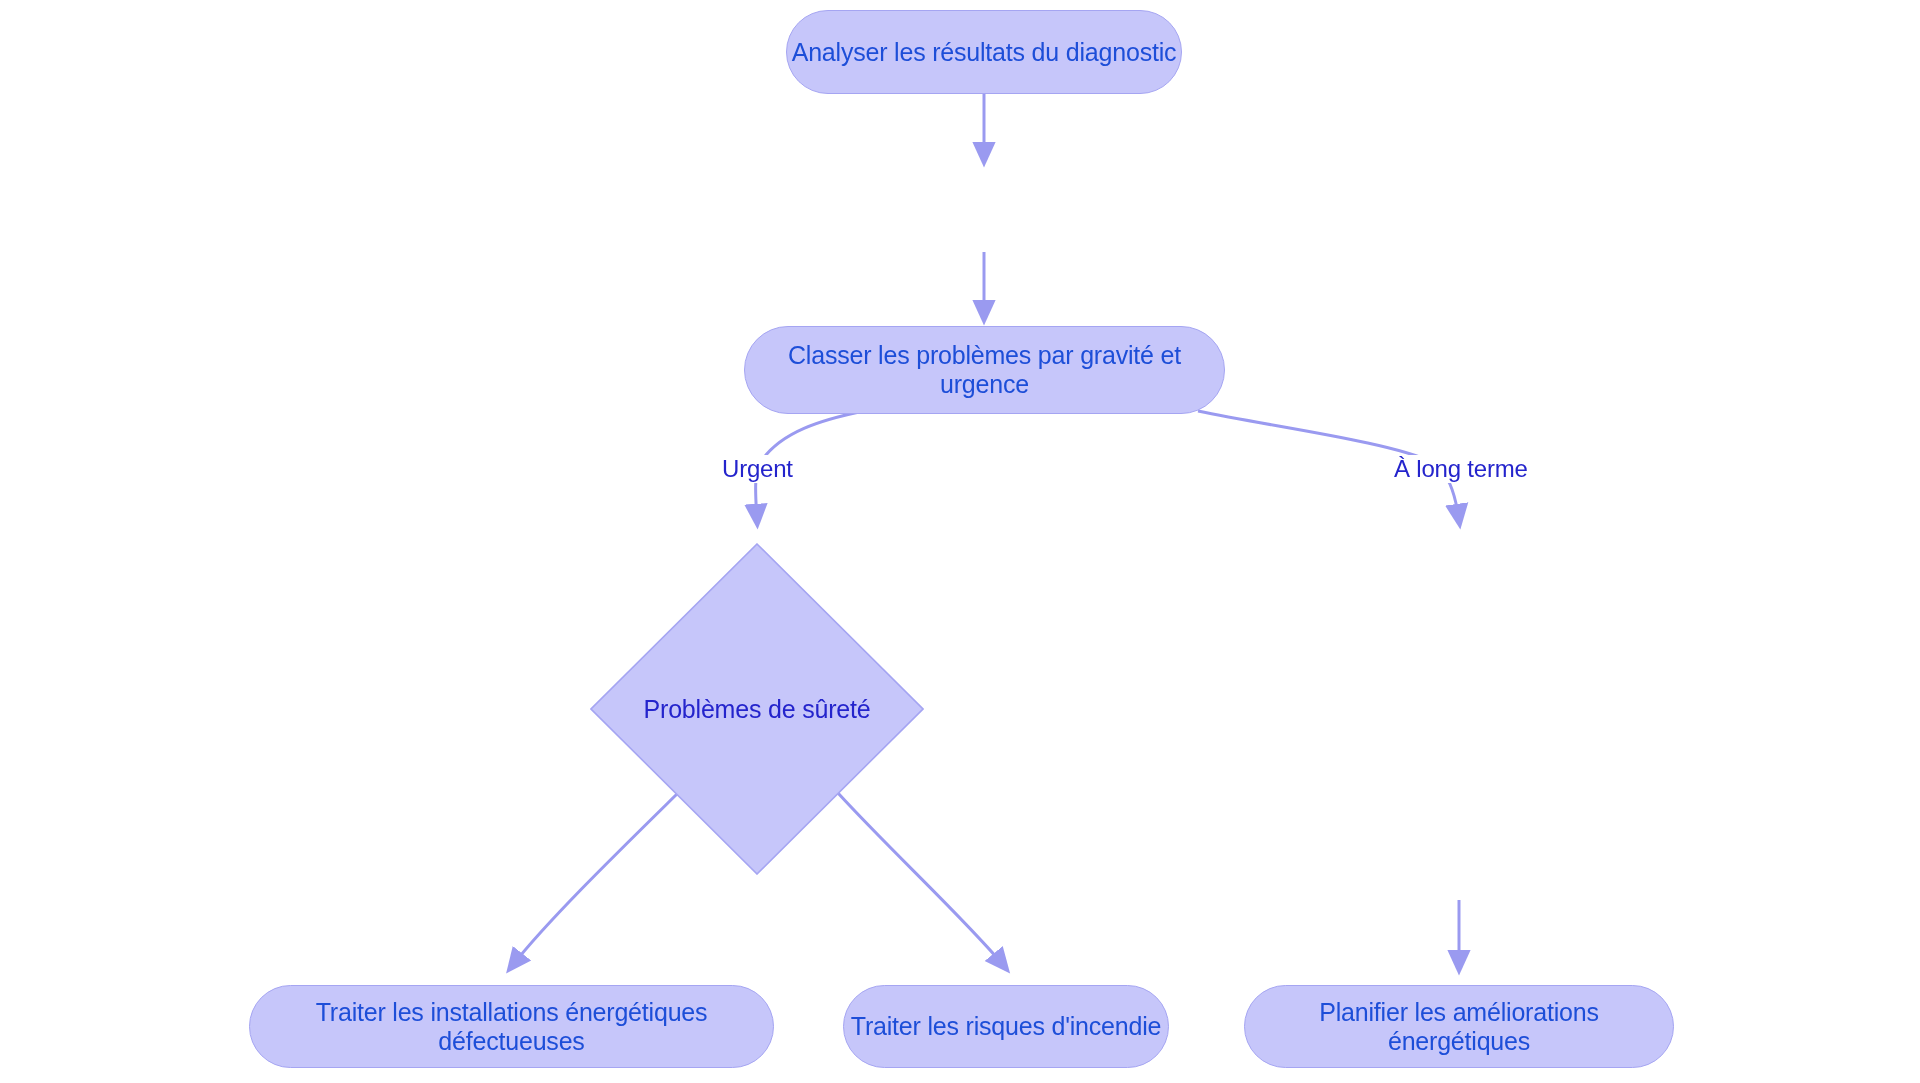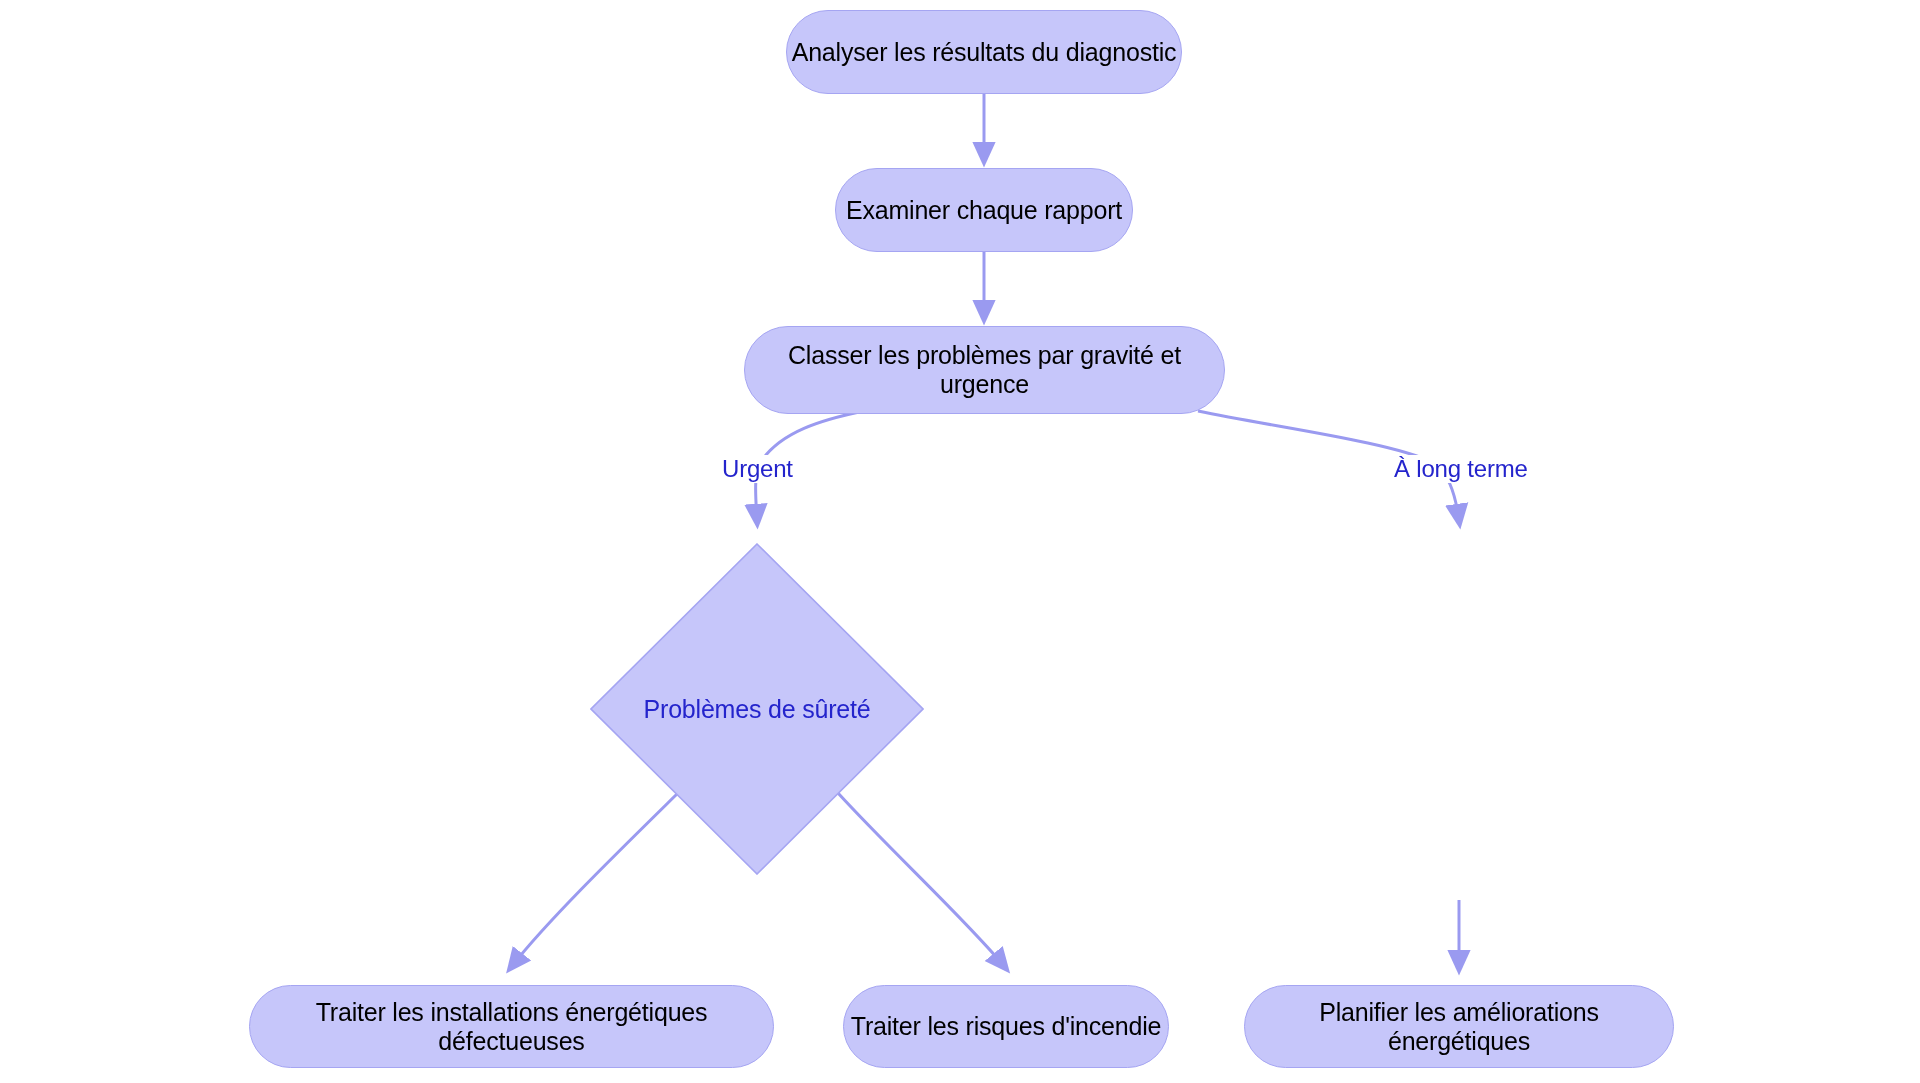--- a/index.html
+++ b/index.html
@@ -25,21 +25,21 @@
     width: 1920px;
     height: 1083px;
   }
   .node {
     position: absolute;
     box-sizing: border-box;
     display: flex;
     align-items: center;
     justify-content: center;
     text-align: center;
-    color: #000000;
+    color: #1d4ed8;
     font-family: "Liberation Sans", sans-serif;
     font-size: 25px;
     letter-spacing: -0.2px;
     line-height: 1.15;
     z-index: 3;
   }
   .node-rounded {
     background: #c6c6fa;
     border: 1.4px solid #a5a5f2;
     border-radius: 44px;
@@ -106,23 +106,20 @@
 
     <path d="M838,793 C890,850 966,920 1004,966" stroke="#9a9af0" stroke-width="3" fill="none" marker-end="url(#arrowhead)"></path>
 
     <path d="M1459,900 L1459,966" stroke="#9a9af0" stroke-width="3" fill="none" marker-end="url(#arrowhead)"></path>
   </svg>
 
   <div class="node node-rounded" style="left:786px; top:10px; width:396px; height:84px;">
     <span>Analyser les résultats du diagnostic</span>
   </div>
 
-  <div class="node node-rounded" style="left:835px; top:168px; width:298px; height:84px;">
-    <span>Examiner chaque rapport</span>
-  </div>
 
   <div class="node node-rounded" style="left:744px; top:326px; width:481px; height:88px;">
     <span>Classer les problèmes par gravité et urgence</span>
   </div>
 
   <div class="diamond-wrap" style="left:590px; top:543px; width:334px; height:332px;">
     <svg class="diamond-shape" viewBox="0 0 334 332" xmlns="http://www.w3.org/2000/svg">
       <polygon points="167,1 333,166 167,331 1,166" fill="#c6c6fa" stroke="#a5a5f2" stroke-width="1.6"></polygon>
     </svg>
     <div class="diamond-label">

